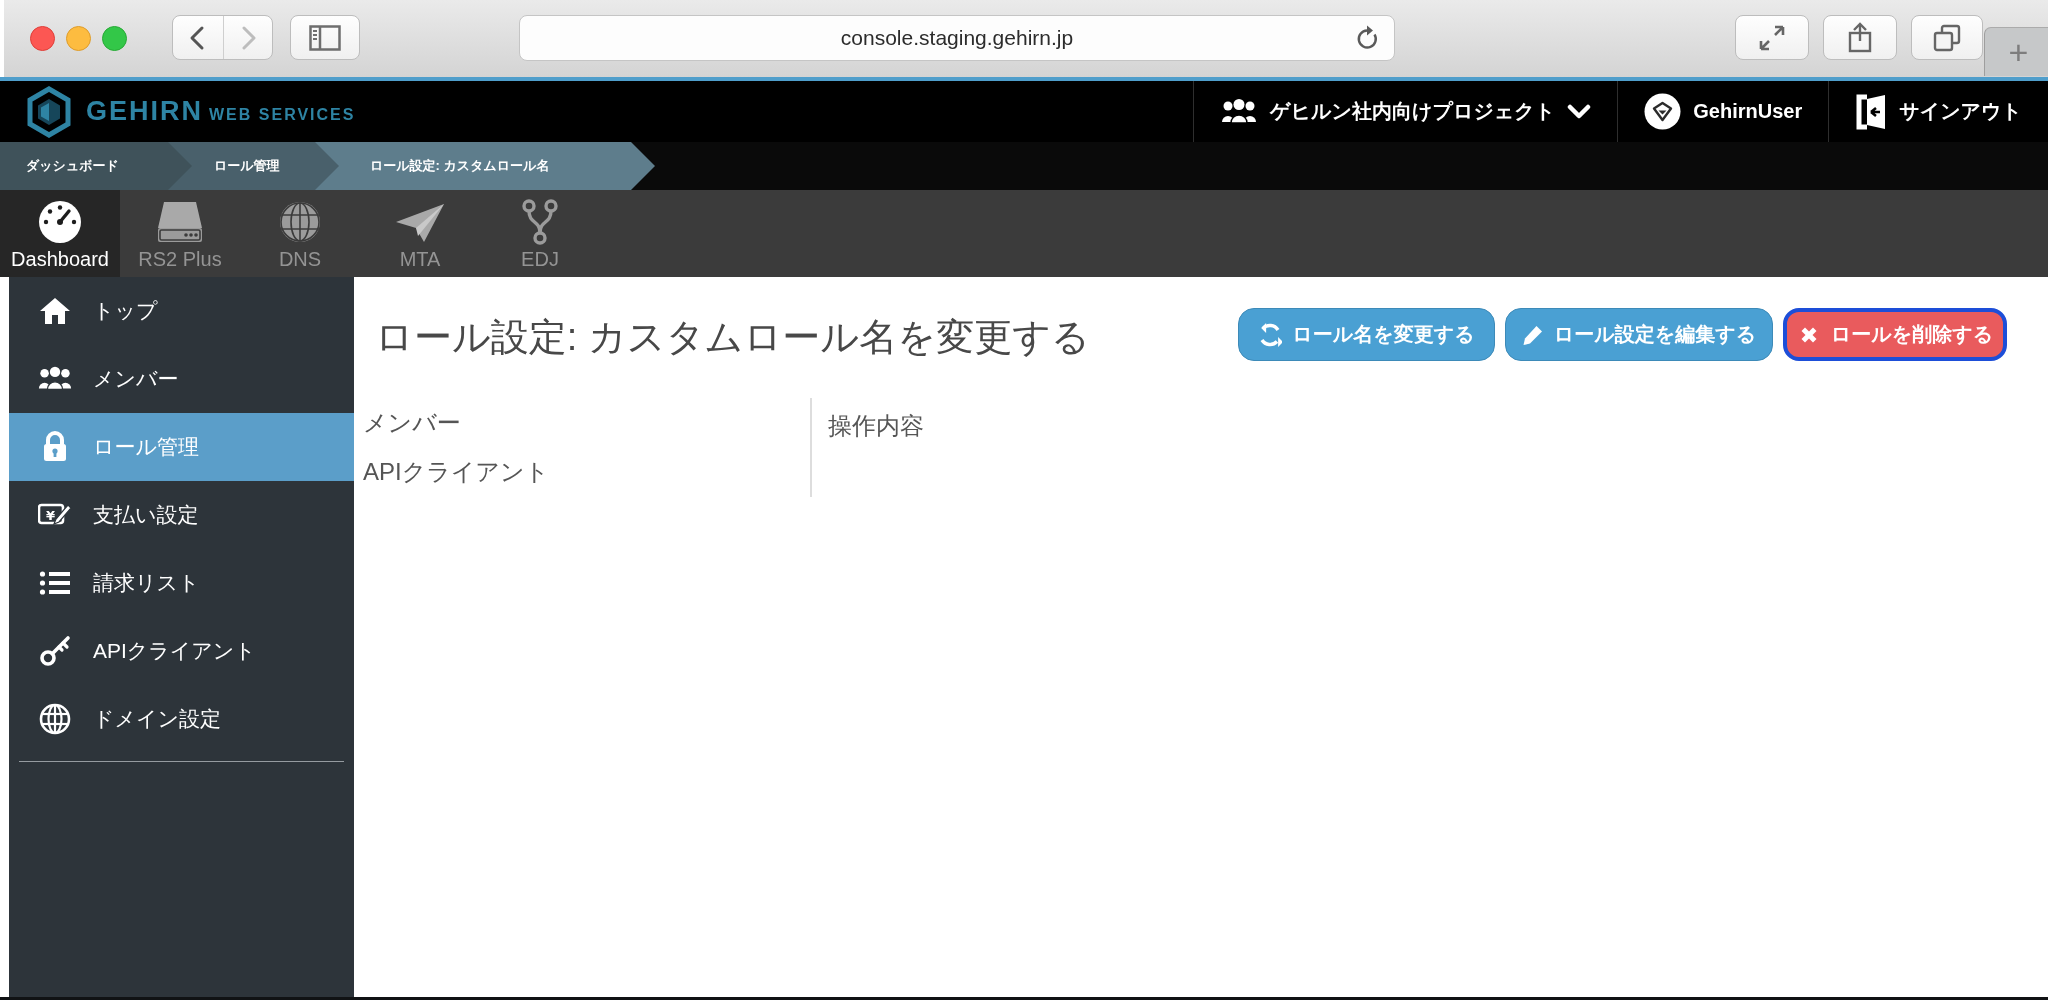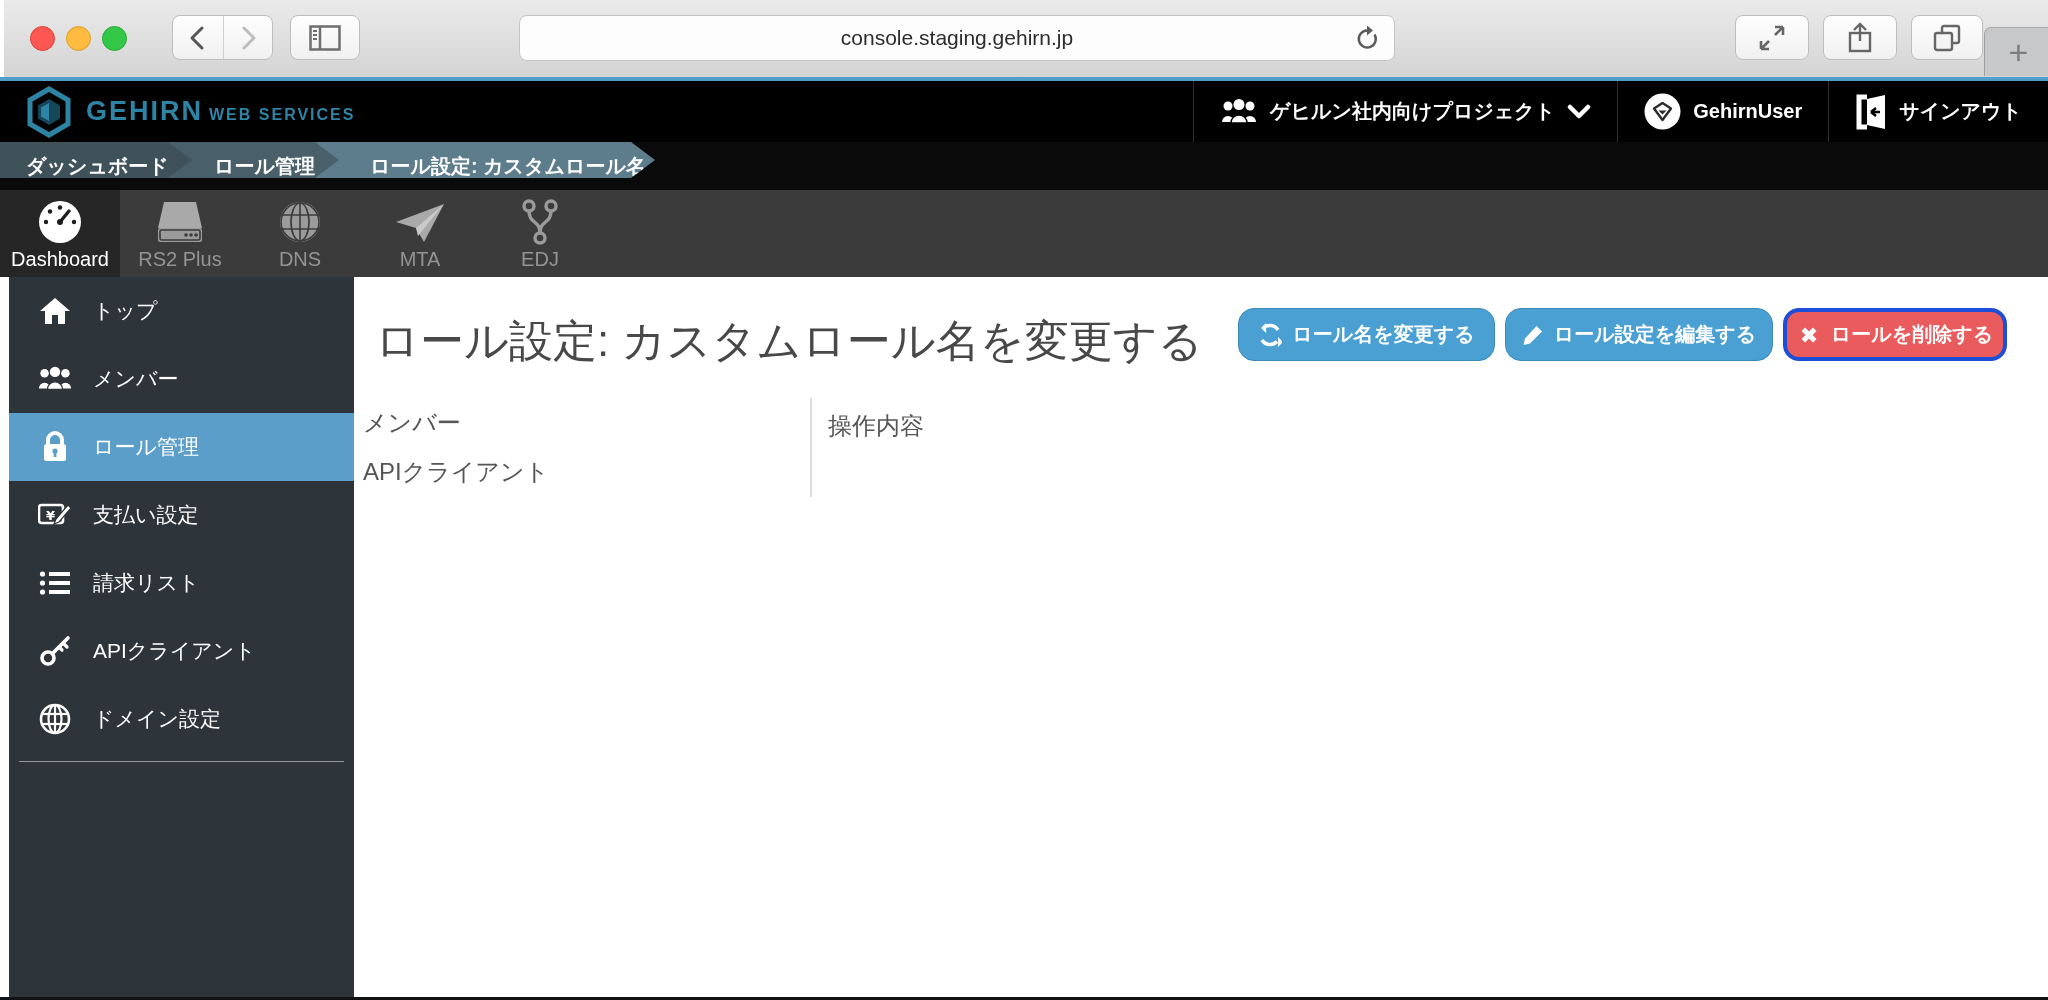--- a/index.html
+++ b/index.html
@@ -41,21 +41,21 @@
     display:flex; align-items:center; }
   #brand { display:flex; align-items:center; gap:14px; padding-left:26px; }
   #brand-name { color:#2e84a4; font-size:27px; font-weight:bold; letter-spacing:2px; }
   #brand-suffix { color:#2e84a4; font-size:16px; font-weight:bold; letter-spacing:2px; margin-left:6px; }
   #header-right { margin-left:auto; display:flex; height:100%; }
   .hitem { display:flex; align-items:center; gap:12px; padding:0 26px;
     color:#fff; font-size:20px; font-weight:bold; border-left:1px solid #2e2e2e; cursor:default; }
 
   
   #bcbar { left:0; top:142px; width:2048px; height:48px; background:#0a0a0a; display:flex; }
-  .bc { height:36px; line-height:48px; color:#fff; font-size:20px; font-weight:bold;
+  .bc { height:48px; line-height:48px; color:#fff; font-size:13px; font-weight:bold;
     position:relative; clip-path:polygon(0 0, calc(100% - 24px) 0, 100% 50%, calc(100% - 24px) 100%, 0 100%); }
   .bc1 { width:192px; padding-left:26px; background:#3f525a; z-index:3; margin-right:-24px; }
   .bc2 { width:171px; padding-left:46px; background:#49606b; z-index:2; margin-right:-24px; }
   .bc3 { width:340px; padding-left:55px; background:#5e7d8c; z-index:1; }
 
   
   #svcnav { left:0; top:190px; width:2048px; height:87px; background:#3b3b3b; display:flex; }
   .svc { width:120px; height:87px; display:flex; flex-direction:column; align-items:center;
     justify-content:flex-end; padding-bottom:6px; gap:2px; color:#949494; font-size:20px; }
   .svc.active { background:#262626; color:#fff; }
@@ -63,21 +63,21 @@
 
   
   #sidebar { left:0; top:277px; width:345px; height:723px; background:#2d343a;margin-left:9px; }
   .side-item { height:68px; display:flex; align-items:center; gap:20px; padding-left:28px;
     color:#fff; font-size:21px; }
   .side-item.active { background:#5b9ec9; }
   .side-item .ic { width:36px; display:flex; justify-content:center; }
   #side-divider { margin:8px 10px 0 10px; border:none; border-top:1px solid #959ba0; }
 
   
-  #main-title { left:375px; top:312px; font-size:44px; color:#484848; }
+  #main-title { left:375px; top:312px; font-size:38px; color:#484848; }
   #action-btns { left:0; top:308px; width:2007px; display:flex; justify-content:flex-end; gap:10px; }
   .abtn { height:53px; border-radius:16px; color:#fff; font-size:20px; font-weight:bold;
     display:flex; align-items:center; justify-content:center; gap:10px; cursor:pointer; }
   .abtn.blue { background:#4aa0d3; border:1px solid #3d8ab8; }
   .abtn.red  { background:#e95b5d; border:4px solid #1d4ed8; }
   #btn-rename { width:257px; }
   #btn-edit   { width:268px; }
   #btn-delete { width:224px; }
 
   #perm-table { left:363px; top:398px; display:flex; }

